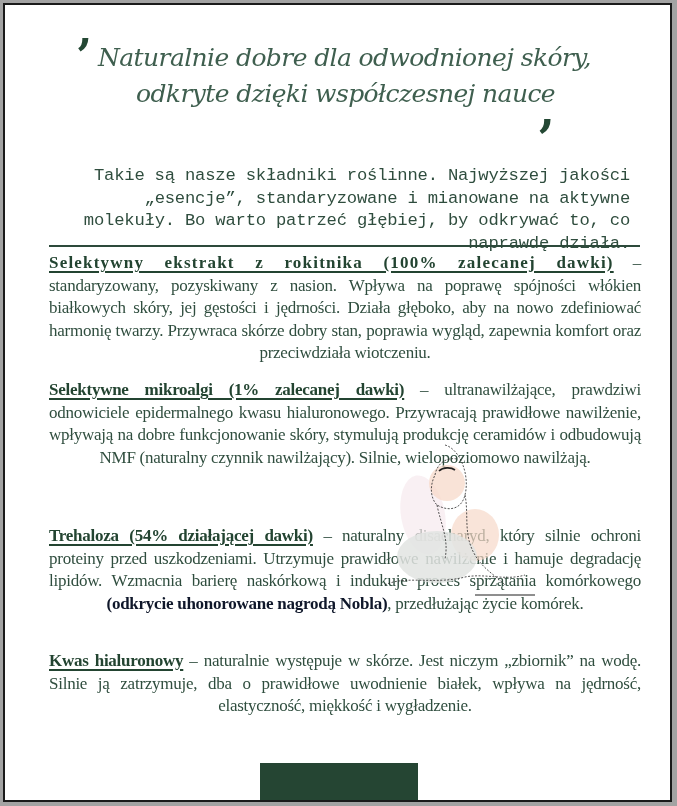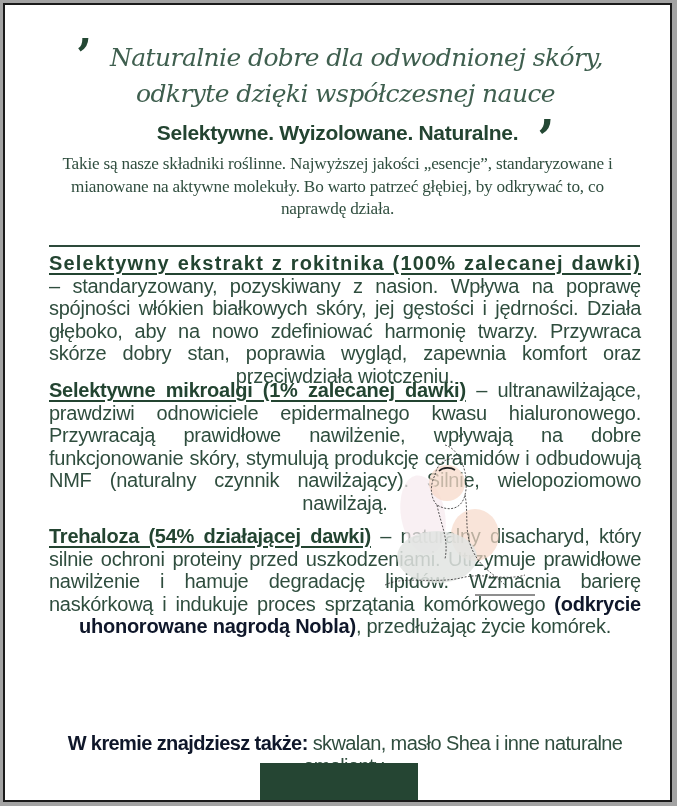--- a/index.html
+++ b/index.html
@@ -40,21 +40,20 @@
       font-size: 25px;
       line-height: 34px;
       color: #3f5f4f;
       letter-spacing: -0.6px;
     }
     .quote .line1 {
       position: absolute;
       left: 33px;
       top: 0;
       white-space: nowrap;
-      margin-left: 12px;
     }
     .quote .line2 {
       position: absolute;
       left: 71px;
       top: 36px;
       white-space: nowrap;
     }
     .qmark {
       position: absolute;
       font-family: "DejaVu Serif", serif;
@@ -75,43 +74,43 @@
       text-align: center;
       font-family: "Liberation Sans", sans-serif;
       font-weight: bold;
       font-size: 21px;
       color: #234431;
       letter-spacing: -0.3px;
     }
     .intro {
       position: absolute;
       left: 40px;
-      top: 148px;
+      top: 160px;
       width: 585px;
-      text-align: center;
-      font-family: Liberation Serif, serif;
+      text-align: right;
+      font-family: Liberation Mono, monospace;
       font-size: 17.2px;
       line-height: 22.5px;
       color: #2f4d3e;
       letter-spacing: -0.2px;
     }
     .divider {
       position: absolute;
       left: 44px;
       top: 240px;
       width: 591px;
       height: 2px;
       background: #2d4a3b;
     }
     .section {
       position: absolute;
       left: 44px;
       width: 592px;
-      font-family: Liberation Sans, sans-serif;
-      font-size: 20px;
+      font-family: Liberation Serif, serif;
+      font-size: 17px;
       line-height: 22.5px;
       color: #2f4d3e;
       text-align: justify;
       text-align-last: center;
       letter-spacing: -0.25px;
     }
     .section .lead {
       font-weight: bold;
       text-decoration: underline;
       text-underline-offset: 3px;
@@ -160,42 +159,41 @@
 <div class="frame">
   <div class="page">
 
     <div class="quote">
       <span class="qmark open">’</span>
       <span class="line1">Naturalnie dobre dla odwodnionej skóry,</span>
       <span class="line2">odkryte dzięki współczesnej nauce</span>
       <span class="qmark close">,</span>
     </div>
 
-    <div class="tagline">Selektywne. Wyizolowane. Naturalne.</div>
 
     <div class="intro">Takie są nasze składniki roślinne. Najwyższej jakości „esencje”, standaryzowane i mianowane na aktywne molekuły. Bo warto patrzeć głębiej, by odkrywać to, co naprawdę działa.</div>
 
     <div class="divider"></div>
 
     <p class="section s1" style="margin:0;">
       <span class="lead wide">Selektywny ekstrakt z rokitnika (100% zalecanej dawki)</span><span> – standaryzowany, pozyskiwany z nasion. Wpływa na poprawę spójności włókien białkowych skóry, jej gęstości i jędrności. Działa głęboko, aby na nowo zdefiniować harmonię twarzy. Przywraca skórze dobry stan, poprawia wygląd, zapewnia komfort oraz przeciwdziała wiotczeniu.</span>
     </p>
 
     <p class="section s2" style="margin:0;">
       <span class="lead">Selektywne mikroalgi (1% zalecanej dawki)</span><span> – ultranawilżające, prawdziwi odnowiciele epidermalnego kwasu hialuronowego. Przywracają prawidłowe nawilżenie, wpływają na dobre funkcjonowanie skóry, stymulują produkcję ceramidów i odbudowują NMF (naturalny czynnik nawilżający). Silnie, wielopoziomowo nawilżają.</span>
     </p>
 
     <p class="section s3" style="margin:0;">
       <span class="lead">Trehaloza (54% działającej dawki)</span><span> – naturalny disacharyd, który silnie ochroni proteiny przed uszkodzeniami. Utrzymuje prawidłowe nawilżenie i hamuje degradację lipidów. Wzmacnia barierę naskórkową i indukuje proces sprzątania komórkowego </span><span class="strong">(odkrycie uhonorowane nagrodą Nobla)</span><span>, przedłużając życie komórek.</span>
     </p>
 
-
-    <p class="section s5" style="margin:0;">
-      <span class="strong">W kremie znajdziesz także:</span><span> skwalan, masło Shea i inne naturalne emolienty.</span>
-    </p>
+    <p class="section s4" style="margin:0;">
+      <span class="lead">Kwas hialuronowy</span><span> – naturalnie występuje w skórze. Jest niczym „zbiornik” na wodę. Silnie ją zatrzymuje, dba o prawidłowe uwodnienie białek, wpływa na jędrność, elastyczność, miękkość i wygładzenie.</span>
+    </p>
+
 
     <svg class="illustration" viewBox="0 0 200 180" xmlns="http://www.w3.org/2000/svg">
       <ellipse cx="58" cy="80" rx="22" ry="40" fill="#f7e9ee" opacity="0.7" transform="rotate(-10 58 80)"></ellipse>
       <ellipse cx="82" cy="48" rx="18" ry="18" fill="#f7d9c9" opacity="0.75"></ellipse>
       <ellipse cx="110" cy="100" rx="24" ry="26" fill="#f7d9c9" opacity="0.7"></ellipse>
       <ellipse cx="72" cy="122" rx="40" ry="26" fill="#e2e4e2" opacity="0.85"></ellipse>
       <g fill="none" stroke="#2a2a2a" stroke-width="0.8" stroke-dasharray="2 1.5">
         <path d="M80 10 C 95 14, 105 40, 100 60 C 96 76, 82 76, 72 70 C 66 64, 64 52, 70 40"></path>
         <path d="M70 40 C 72 28, 82 22, 92 24"></path>
         <path d="M100 60 C 104 80, 98 100, 110 120 C 118 134, 130 140, 140 150"></path>

